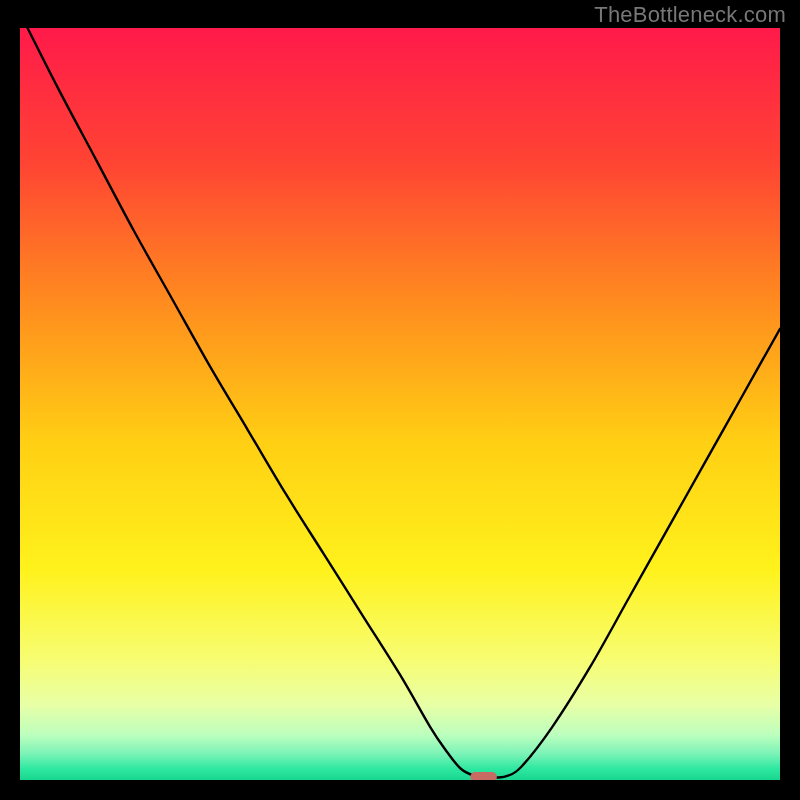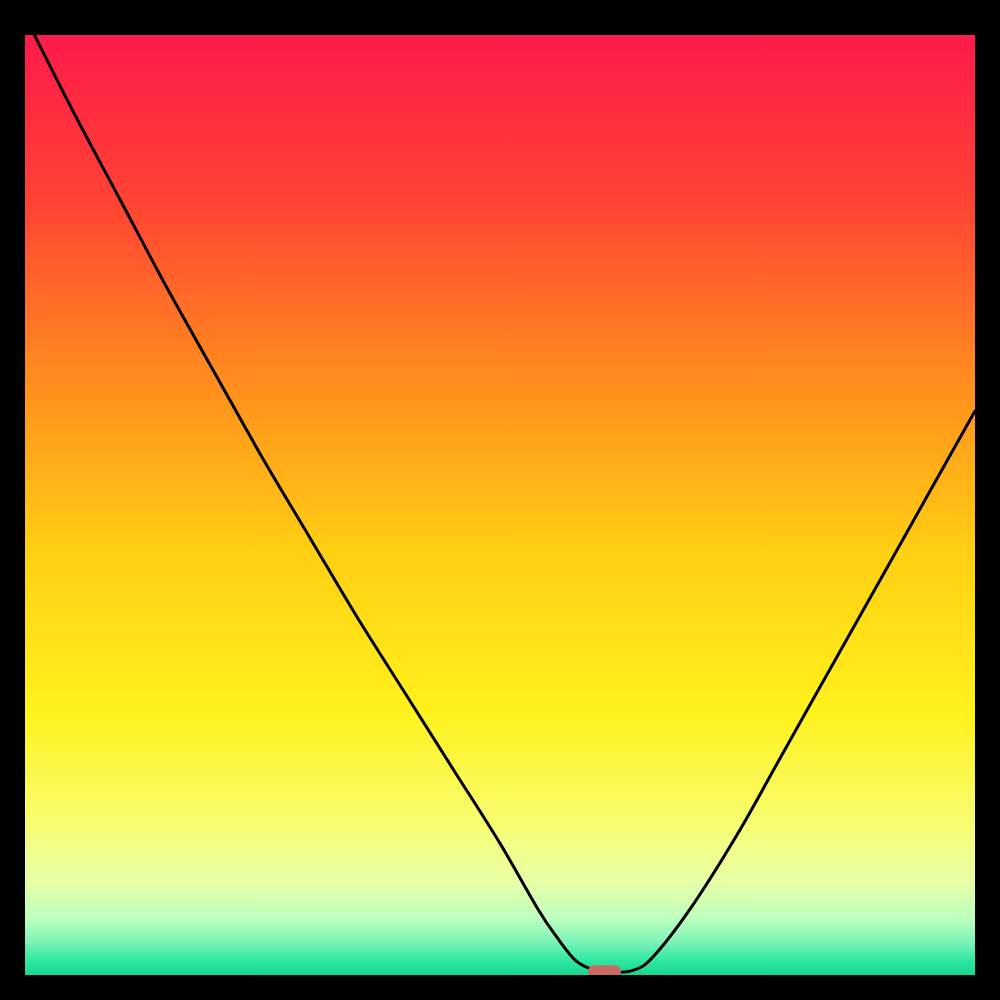--- a/index.html
+++ b/index.html
@@ -34,20 +34,21 @@
     height: 752px;
   }
   svg {
     display: block;
   }
 </style>
 </head>
 <body>
 
 <div class="container">
+  <div class="watermark">TheBottleneck.com</div>
   <div class="plot-wrap">
     <svg id="chart-svg" width="760" height="752" viewBox="0 0 760 752">
       <defs>
         <linearGradient id="bg-grad" x1="0" y1="0" x2="0" y2="1">
             <stop offset="0%" stop-color="#ff1a4a"></stop>
             <stop offset="18%" stop-color="#ff4433"></stop>
             <stop offset="36%" stop-color="#ff8a1f"></stop>
             <stop offset="55.00000000000001%" stop-color="#ffcf13"></stop>
             <stop offset="72%" stop-color="#fff21c"></stop>
             <stop offset="84%" stop-color="#f7fd72"></stop>

